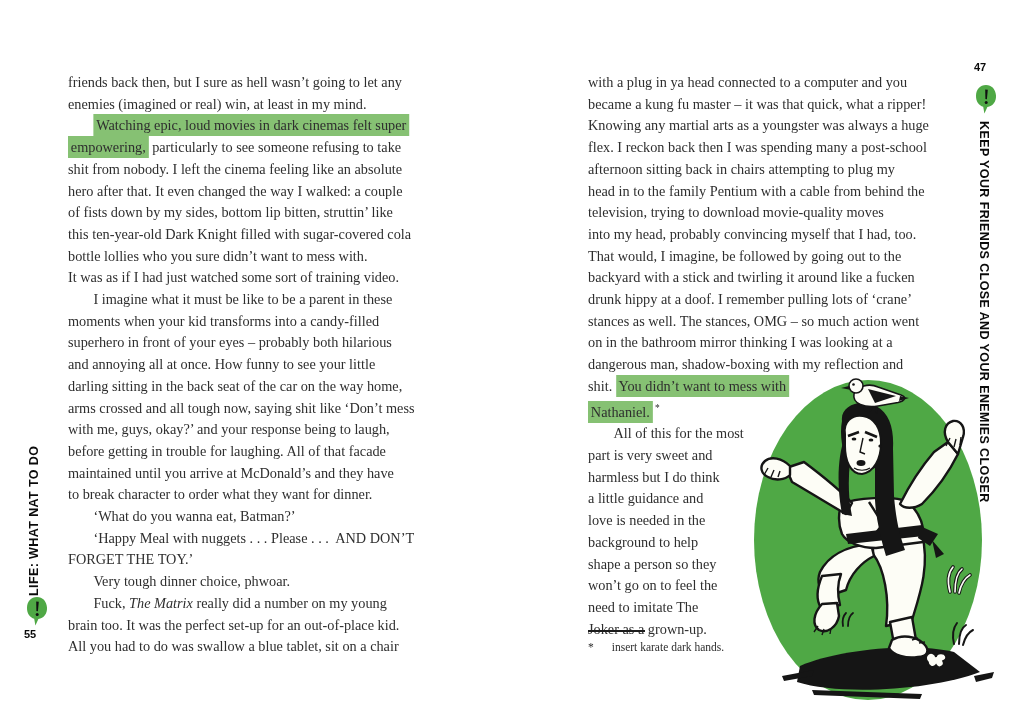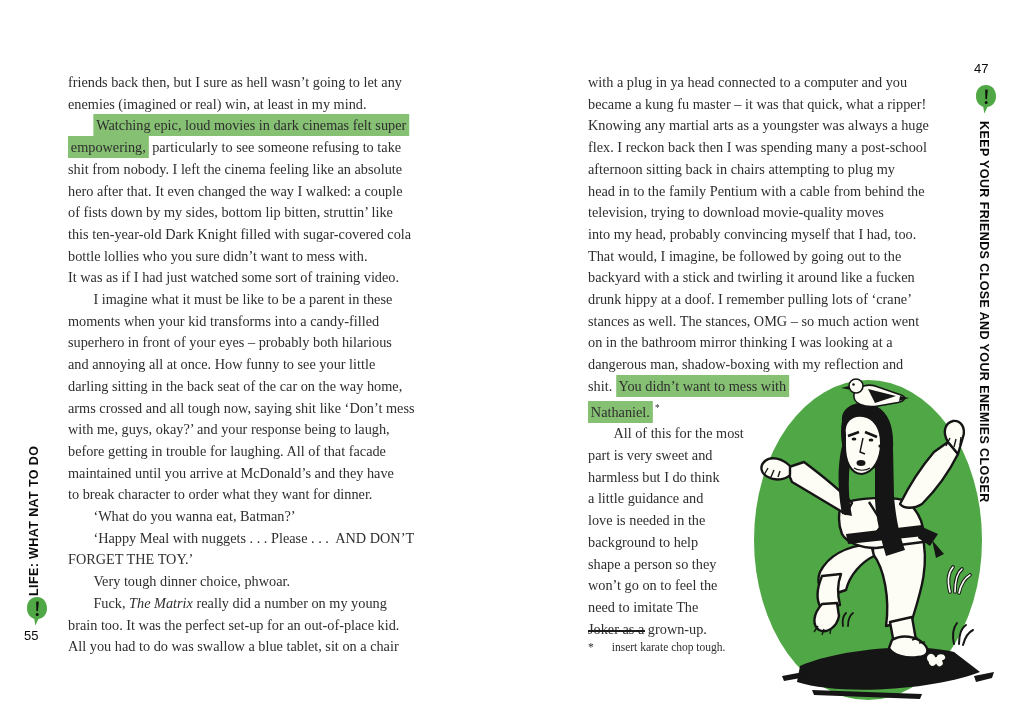--- a/index.html
+++ b/index.html
@@ -13,22 +13,22 @@
   .tline.ind{padding-left:27px;}
   .hl{background:#86c173;padding:2px 3px 3px 3px;}
   em{font-style:italic;}
   sup{font-size:10px;}
 
   
   .vhead{position:absolute;font-family:"Liberation Sans", sans-serif;font-weight:700;
          font-size:12.5px;letter-spacing:.4px;color:#0a0a0a;white-space:nowrap;}
   .vhead.left{writing-mode:vertical-rl;transform:rotate(180deg);left:27px;top:418px;height:178px;}
   .vhead.right{writing-mode:vertical-rl;left:977px;top:121px;height:352px;}
-  .pagenum{position:absolute;font-family:"Liberation Sans", sans-serif;font-weight:400;
-           font-size:13px;color:#0a0a0a;}
+  .pagenum{position:absolute;font-family:"Liberation Sans", sans-serif;font-weight:700;
+           font-size:11px;color:#0a0a0a;}
   .pagenum.left{left:24px;top:628px;}
   .pagenum.right{left:974px;top:61px;}
   .spray{position:absolute;width:24px;height:32px;}
   .spray.left{left:25px;top:596px;}
   .spray.right{left:974px;top:84px;}
 
   
   .footnote{position:absolute;left:588px;top:630px;width:200px;}
   .footnote .rule{width:57px;height:2px;background:#1c1c1c;margin-bottom:9px;}
   .footnote .fline{font-size:11.5px;display:flex;gap:18px;}
@@ -112,21 +112,21 @@
       <div class="tline ind"><span>Very tough dinner choice, phwoar.</span></div>
       <div class="tline ind"><span>Fuck, </span><em>The Matrix</em><span> really did a number on my young</span></div>
       <div class="tline"><span>brain too. It was the perfect set-up for an out-of-place kid.</span></div>
       <div class="tline"><span>All you had to do was swallow a blue tablet, sit on a chair</span></div>
     </div>
 
   <div class="footnote">
     <div class="rule"></div>
     <div class="fline">
       <span>*</span>
-      <span>insert karate chop tough.</span>
+      <span>insert karate dark hands.</span>
     </div>
   </div>
 
   <svg class="illustration" viewBox="0 0 270 344">
     <ellipse cx="126" cy="164" rx="114" ry="160" fill="#4fa845"></ellipse>
 
     <g>
       <path d="M58,290 C95,274 168,266 212,276 L238,296 C192,314 98,320 55,306 Z" fill="#151515"></path>
       <path d="M40,300 L72,294 L70,300 L42,305 Z" fill="#151515"></path>
       <path d="M232,300 L252,296 L250,302 L234,306 Z" fill="#151515"></path>

